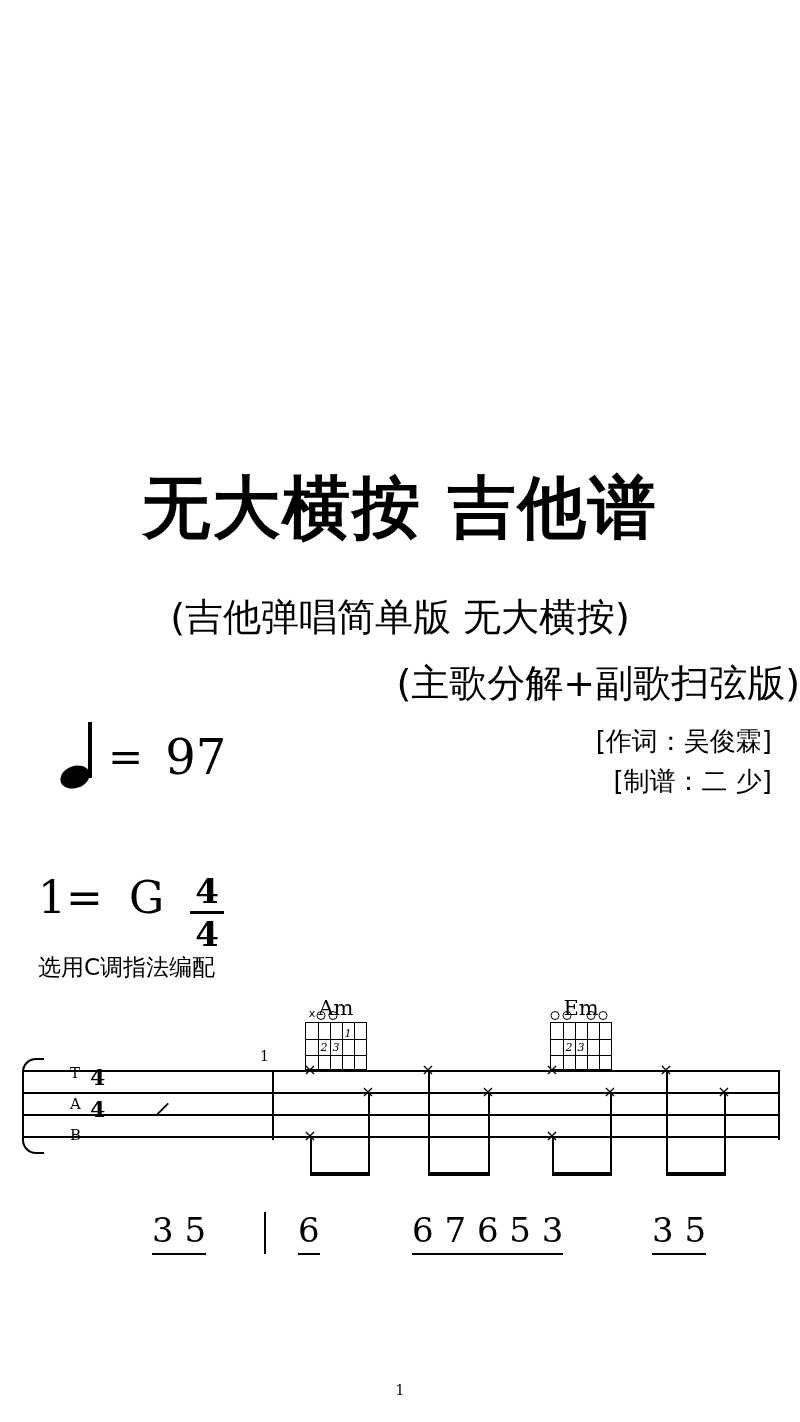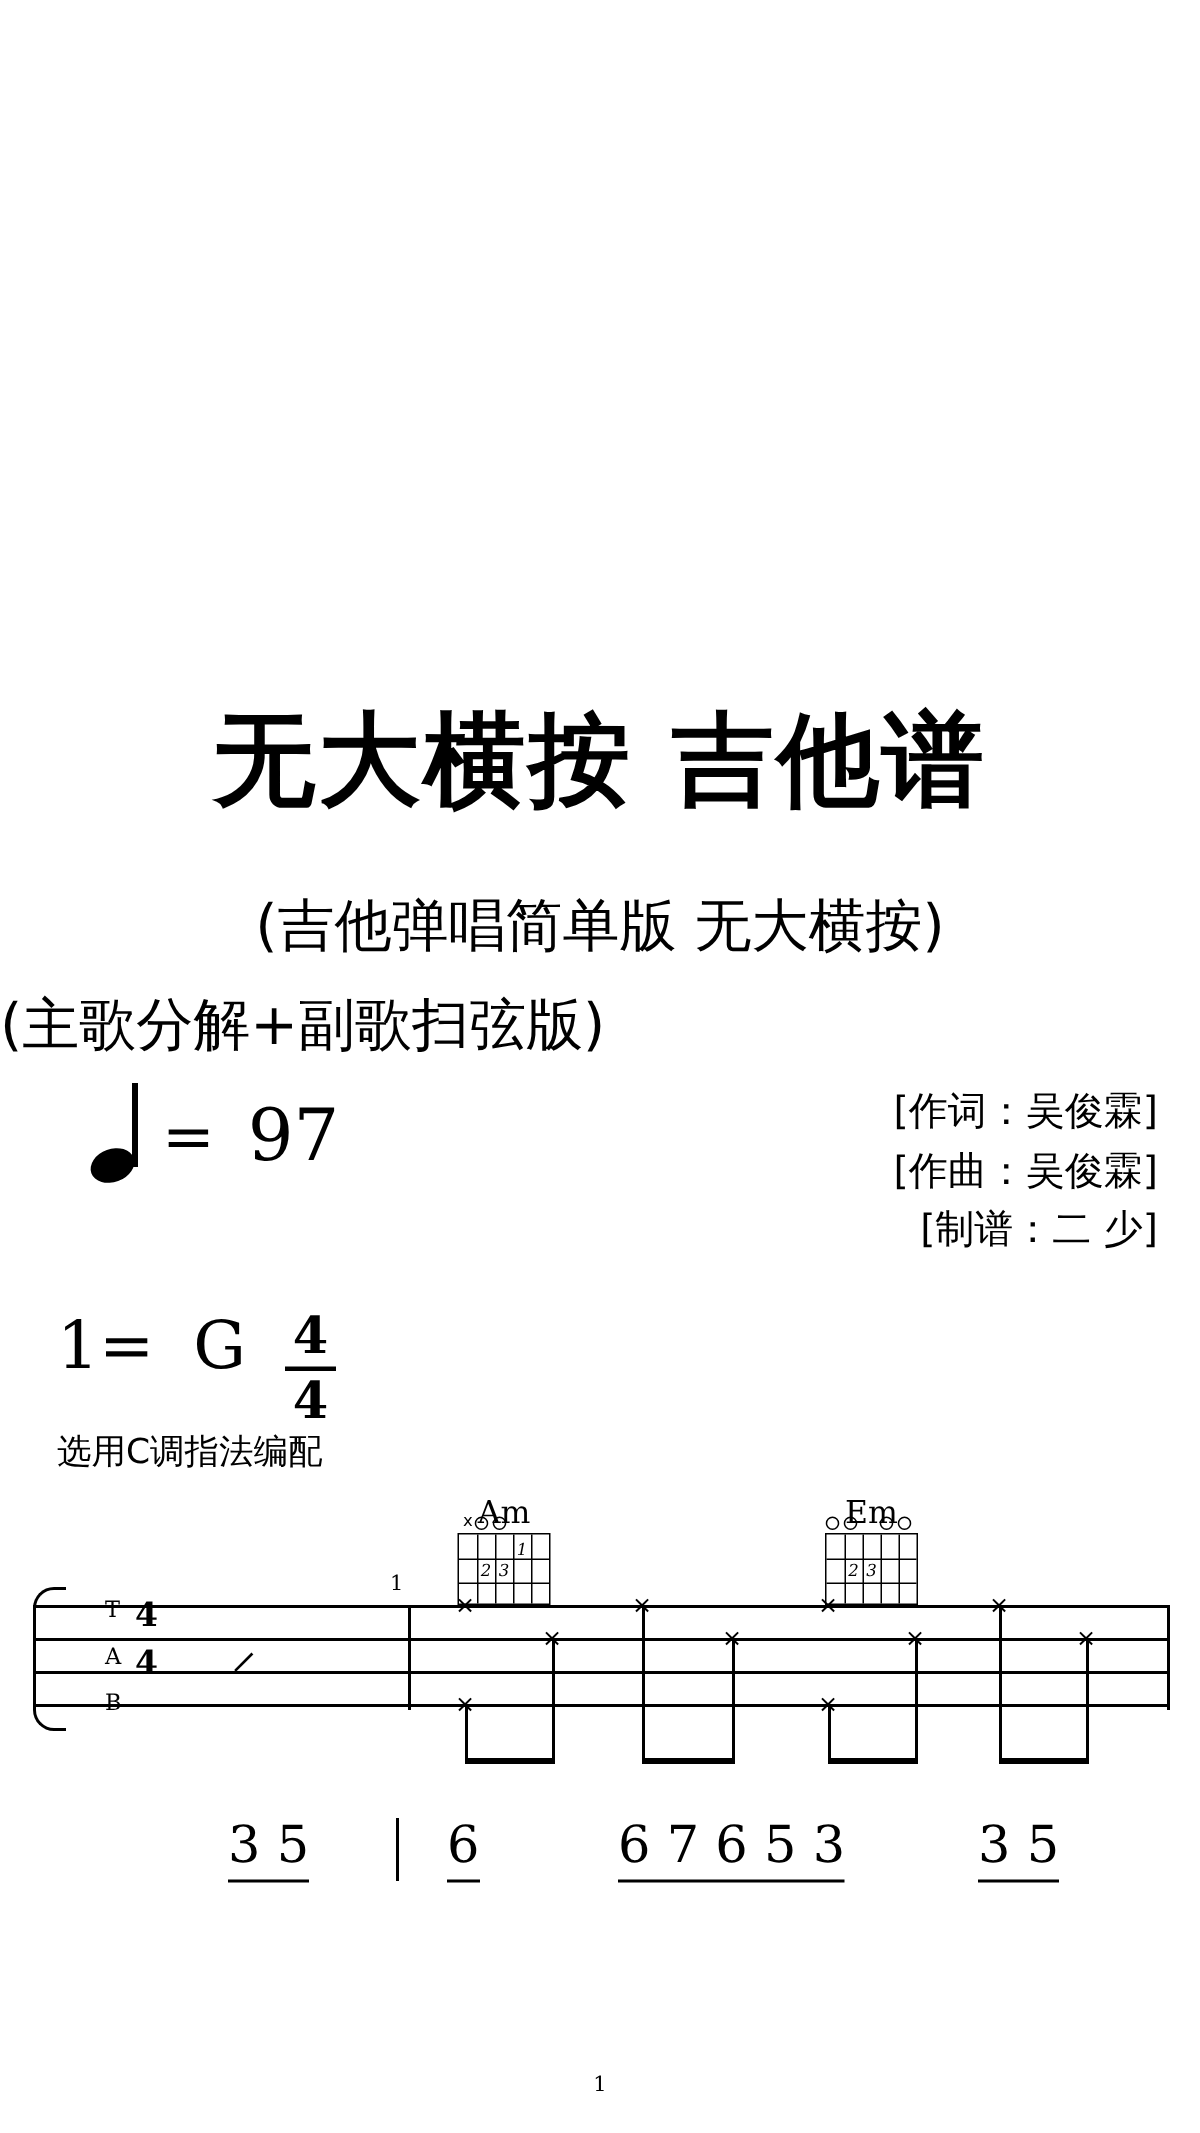--- a/index.html
+++ b/index.html
@@ -36,21 +36,21 @@
     width: 800px;
     text-align: center;
     font-size: 38px;
     font-family: "DejaVu Sans", sans-serif;
   }
   .title-sub2 {
     position: absolute;
     top: 658px;
     left: 0;
     width: 800px;
-    text-align: left;
+    text-align: right;
     font-size: 38px;
     font-family: "DejaVu Sans", sans-serif;
   }
 
   
   .tempo {
     position: absolute;
     top: 722px;
     left: 60px;
     display: flex;
@@ -328,21 +328,20 @@
   <span class="note-quarter">
     <span class="head"></span>
     <span class="stem"></span>
   </span>
   <span class="tempo-eq">=</span>
   <span class="tempo-val">97</span>
 </div>
 
 <div class="credits">
   <div>[作词：吴俊霖]</div>
-  <div>[作曲：吴俊霖]</div>
   <div>[制谱：二  少]</div>
 </div>
 
 <div class="keyblock">
   <span class="key-1eq">1=</span>
   <span class="key-letter">G</span>
   <span class="timesig">
     <span>4</span>
     <span class="bar"></span>
     <span>4</span>

